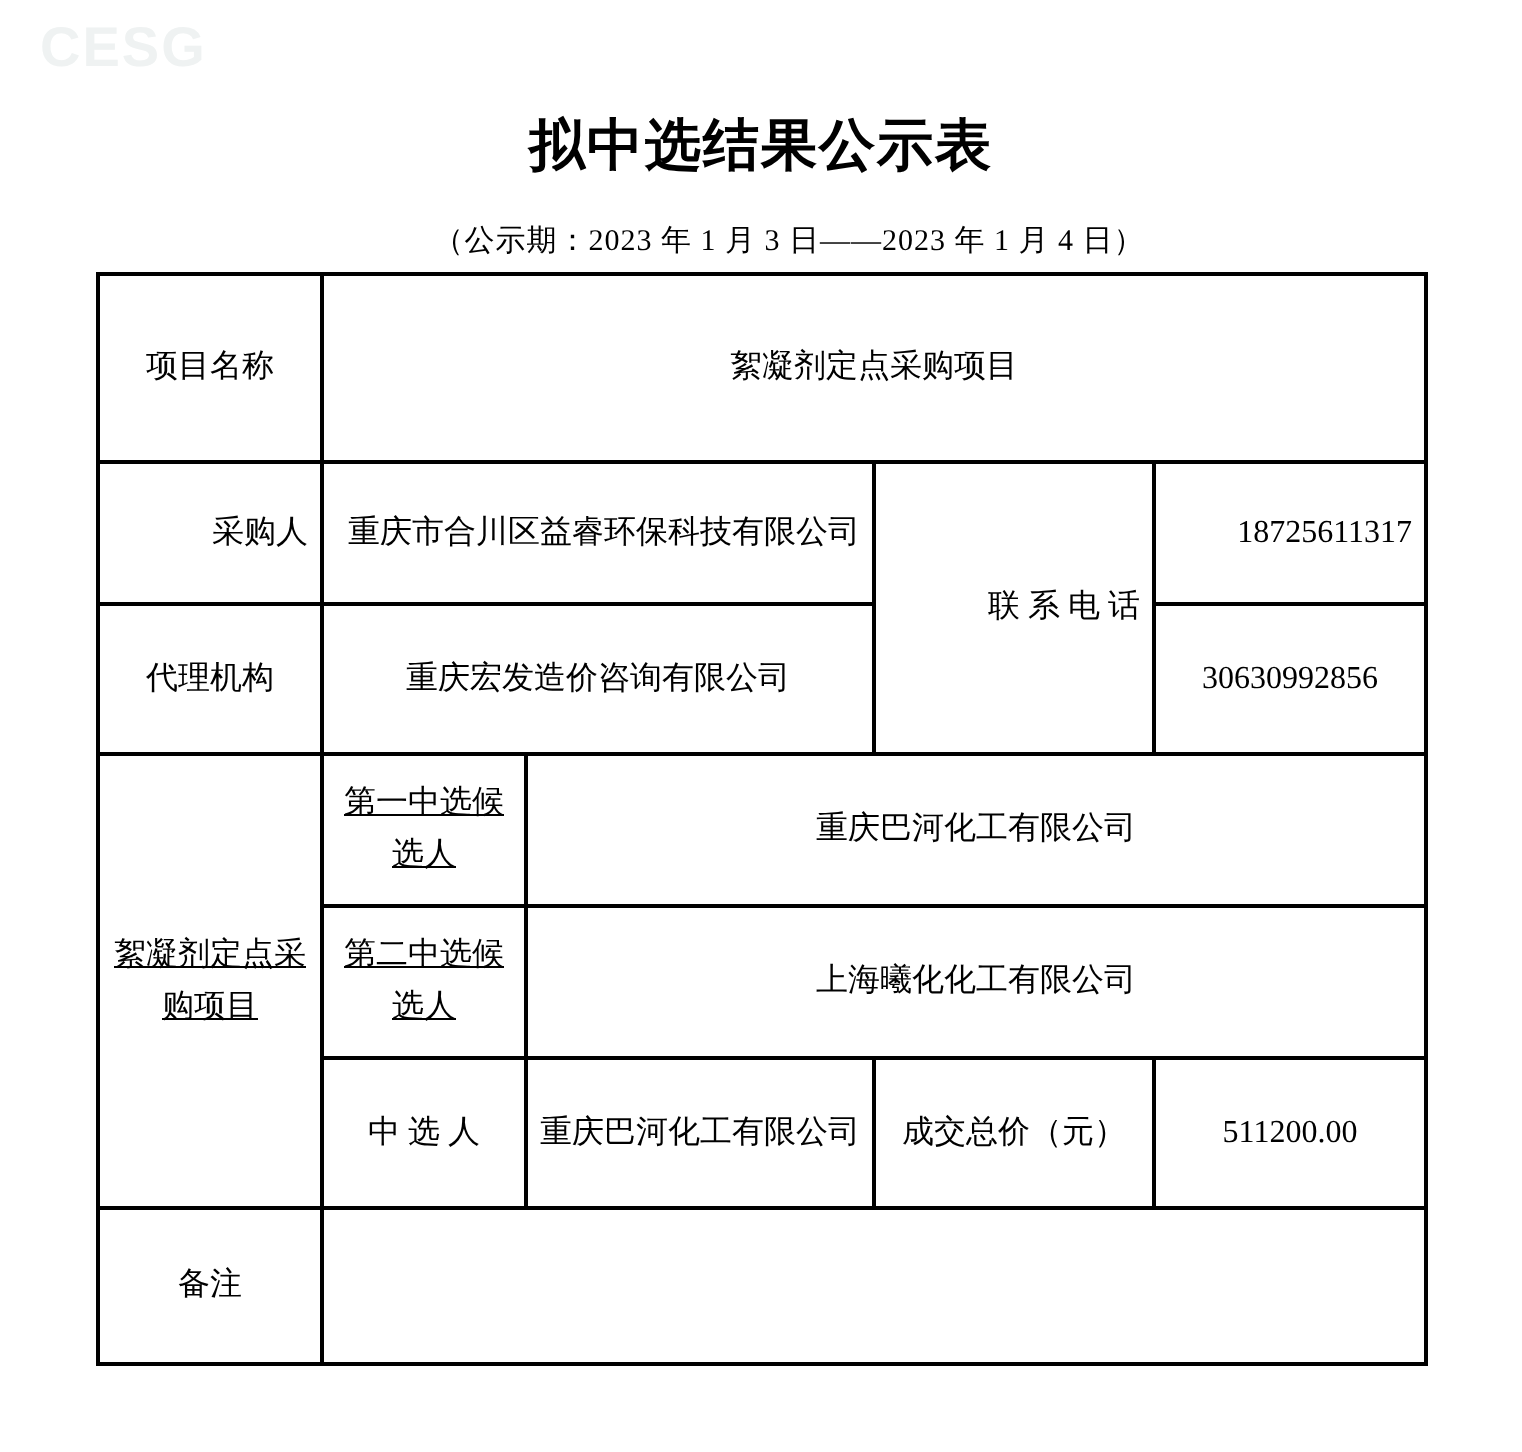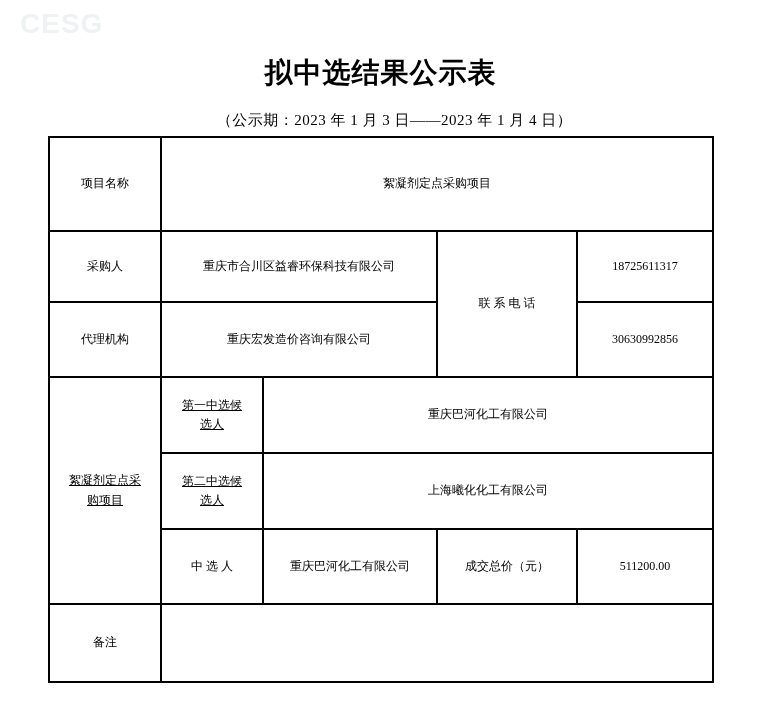--- a/index.html
+++ b/index.html
@@ -47,34 +47,34 @@
     font-size: 15px;
     letter-spacing: 0.5px;
   }
   table.result-table {
     position: absolute;
     left: 48px;
     top: 136px;
     width: 664px;
     border-collapse: collapse;
     table-layout: fixed;
-    font-size: 12px;
+    font-size: 16px;
     padding-left: 31px;
   }
   table.result-table td {
     border: 2px solid #000000;
     text-align: center;
     vertical-align: middle;
     padding: 2px 6px;
     line-height: 1.6;
     overflow: hidden;
   }
   td.wrap { white-space: pre-line; text-decoration: underline; }
   tr.r1 td { height: 88px; }
-  tr.r2 td { height: 65px; }
+  tr.r2 td { height: 65px; text-align: right; }
   tr.r3 td { height: 69px; text-align: center; }
   tr.r4 td { height: 70px; }
   tr.r5 td { height: 70px; }
   tr.r6 td { height: 69px; }
   tr.r7 td { height: 72px; }
 </style>
 </head>
 <body>
 
 <div class="page">

